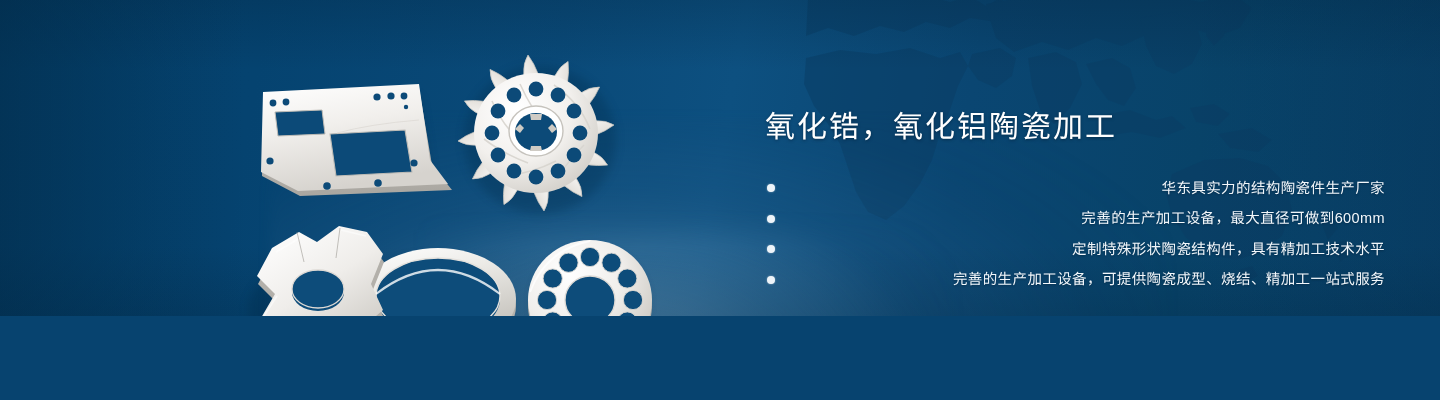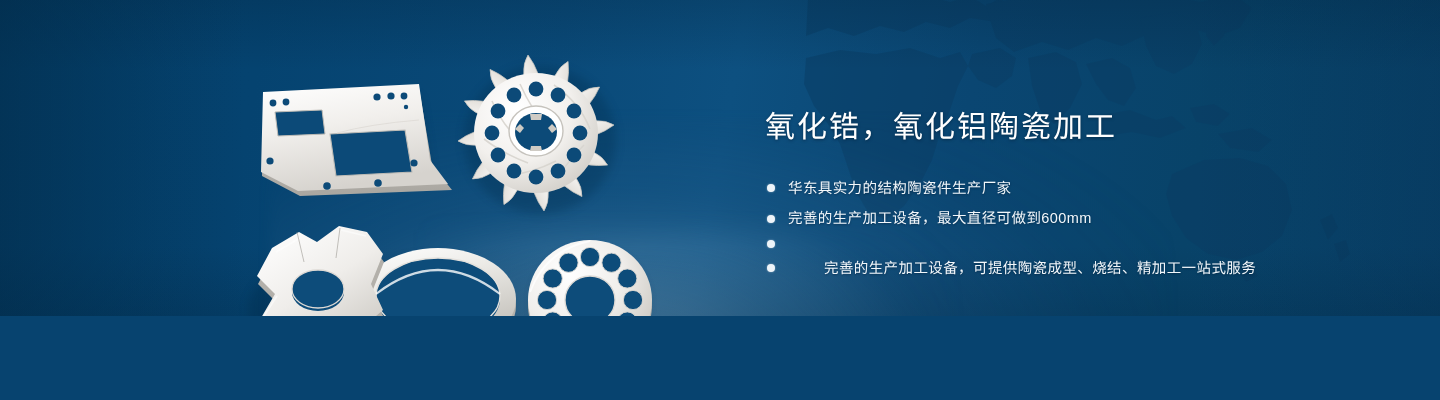--- a/index.html
+++ b/index.html
@@ -97,20 +97,21 @@
   .bullets {
     margin: 33px 0 0 2px;
     padding: 0;
     list-style: none;
   }
   .bullet {
     display: flex;
     align-items: center;
     margin-bottom: 11px;
     white-space: nowrap;
+    justify-content: space-between;
   }
   .bullet:last-child { margin-bottom: 0; gap: 36px; }
   .dot {
     flex: 0 0 auto;
     width: 8px;
     height: 8px;
     border-radius: 50%;
     background: #eef4f9;
     margin-right: 13px;
     box-shadow: 0 0 2px rgba(255,255,255,0.5);
@@ -398,20 +399,21 @@
       <li class="bullet">
         <span class="dot"></span>
         <span class="bullet-text">华东具实力的结构陶瓷件生产厂家</span>
       </li>
       <li class="bullet">
         <span class="dot"></span>
         <span class="bullet-text">完善的生产加工设备，最大直径可做到600mm</span>
       </li>
       <li class="bullet">
         <span class="dot"></span>
+        <span class="bullet-text">定制特殊形状陶瓷结构件，具有精加工技术水平</span>
       </li>
       <li class="bullet">
         <span class="dot"></span>
         <span class="bullet-text">完善的生产加工设备，可提供陶瓷成型、烧结、精加工一站式服务</span>
       </li>
     </ul>
   </div>
 
 </div>
 

